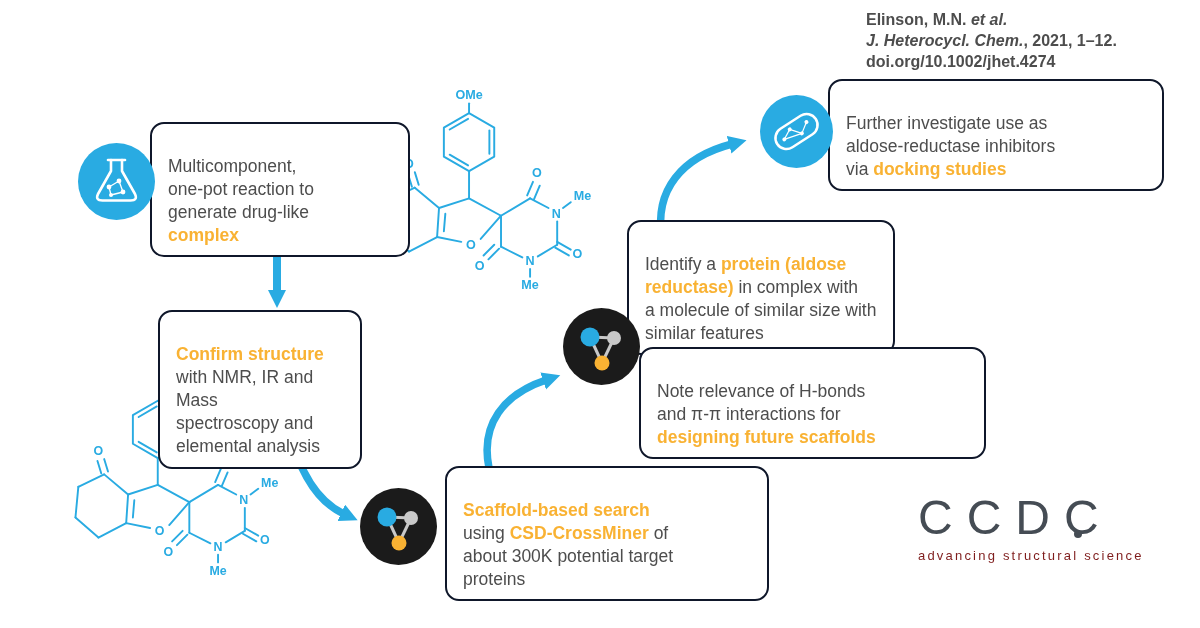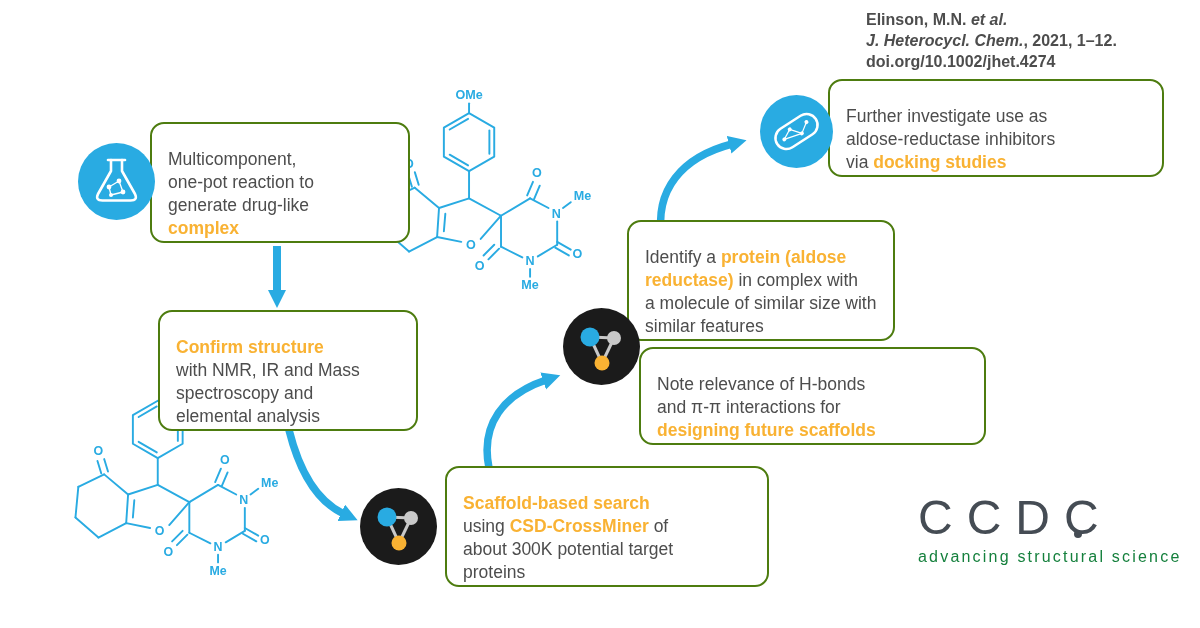--- a/index.html
+++ b/index.html
@@ -2,22 +2,22 @@
 <html><head>
 <meta charset="utf-8">
 <style>
   * { margin:0; padding:0; box-sizing:border-box; }
   html,body { background:#ffffff; }
   body { font-family:"Liberation Sans", sans-serif; }
   .canvas { position:relative; width:1200px; height:628px; background:#ffffff; overflow:hidden;border-radius:27px; }
 
   .box {
     position:absolute; background:#ffffff;
-    border:2px solid #4d7c0f; border-radius:14px;
-    padding:1px 16px; font-size:17.5px; line-height:1.32;
+    border:2px solid #0f172a; border-radius:14px;
+    padding:8px 16px; font-size:17.5px; line-height:1.32;
     color:#4D4D4D; z-index:3; white-space:pre-line;
   }
   .hl { color:#F9B233; font-weight:700; }
 
   .icon-circle { position:absolute; z-index:4; }
 
   .citation {
     position:absolute; left:866px; top:10px; z-index:2;
     font-size:16px; font-weight:700; color:#4D4D4D; line-height:1.3;
   }
@@ -34,22 +34,22 @@
   .logo { position:absolute; left:918px; top:494px; z-index:2; }
   .logo-text {
     font-size:48px; font-weight:400; letter-spacing:14px;
     color:#454C54; line-height:1; position:relative; display:inline-block;
   }
   .logo-dot {
     position:absolute; width:8px; height:8px; border-radius:50%;
     background:#454C54; left:156px; bottom:4px;
   }
   .logo-tagline {
-    margin-top:6px; font-size:16px; letter-spacing:2.2px;
-    color:#15803d; font-weight:400;
+    margin-top:6px; font-size:13px; letter-spacing:2.2px;
+    color:#7f1d1d; font-weight:400;
   }
 </style>
 </head>
 <body>
 
 <div class="canvas">
 
   <div class="citation">
     <div><span>Elinson, M.N. </span><em>et al.</em></div>
     <div><em>J. Heterocycl. Chem.</em><span>, 2021, 1–12.</span></div>
@@ -166,21 +166,21 @@
     </g>
   </svg>
 
   <div class="box" style="left:150px; top:122px; width:260px;">
     <span>Multicomponent,
 one-pot reaction to
 generate drug-like
 </span><span class="hl">complex</span>
   </div>
 
-  <div class="box" style="left:158px; top:310px; width:260px;">
+  <div class="box" style="left:158px; top:310px; width:204px;">
     <span class="hl">Confirm structure</span><span>
 with NMR, IR and Mass
 spectroscopy and
 elemental analysis</span>
   </div>
 
   <div class="box" style="left:445px; top:466px; width:324px;">
     <span class="hl">Scaffold-based search</span><span>
 using </span><span class="hl">CSD-CrossMiner</span><span> of
 about 300K potential target

